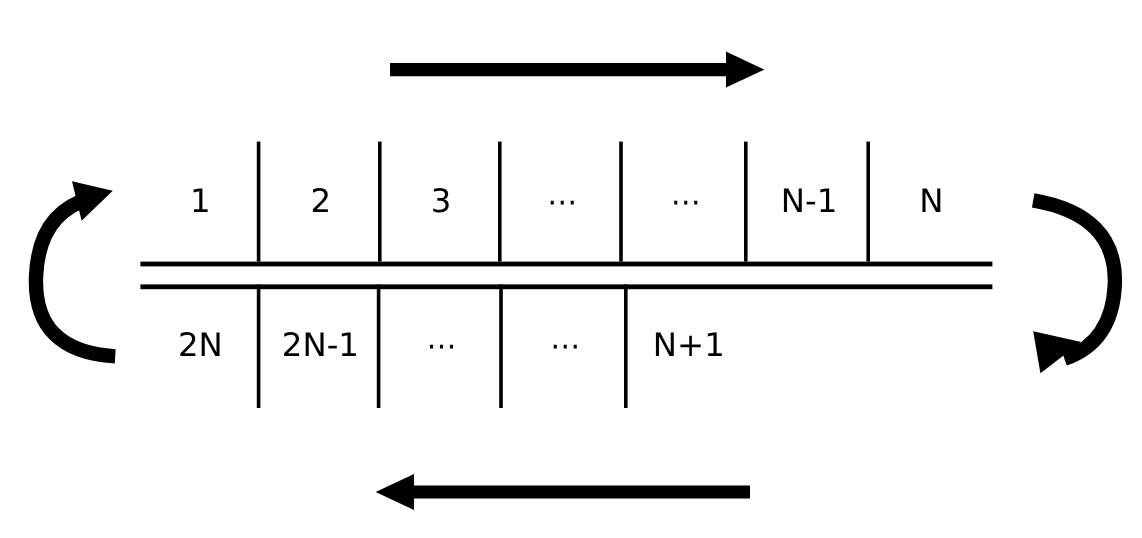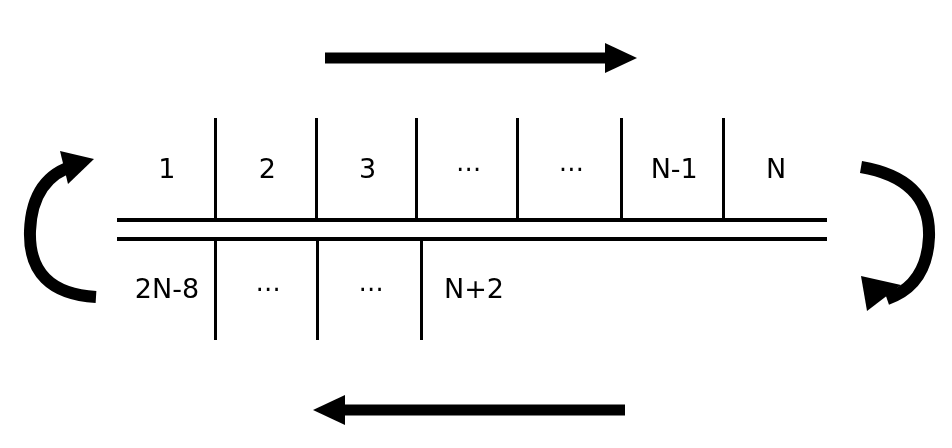--- a/index.html
+++ b/index.html
@@ -129,21 +129,22 @@
       <div class="cell c3 ell">⋯</div>
       <div class="cell c4 ell">⋯</div>
       <div class="cell c5">N-1</div>
       <div class="cell c6">N</div>
     </div>
 
     <div class="hrule" id="hrule-upper"></div>
     <div class="hrule" id="hrule-lower"></div>
 
     <div class="row" id="row-bottom">
-      <div class="cell c2">2N-8</div>
+      <div class="cell c0">2N</div>
+      <div class="cell c2">2N-1</div>
       <div class="cell c3 ell">⋯</div>
       <div class="cell c4 ell">⋯</div>
-      <div class="cell c5">N+2</div>
+      <div class="cell c5">N+1</div>
     </div>
 
   </div>
 
 </div>
 
 </body></html>

